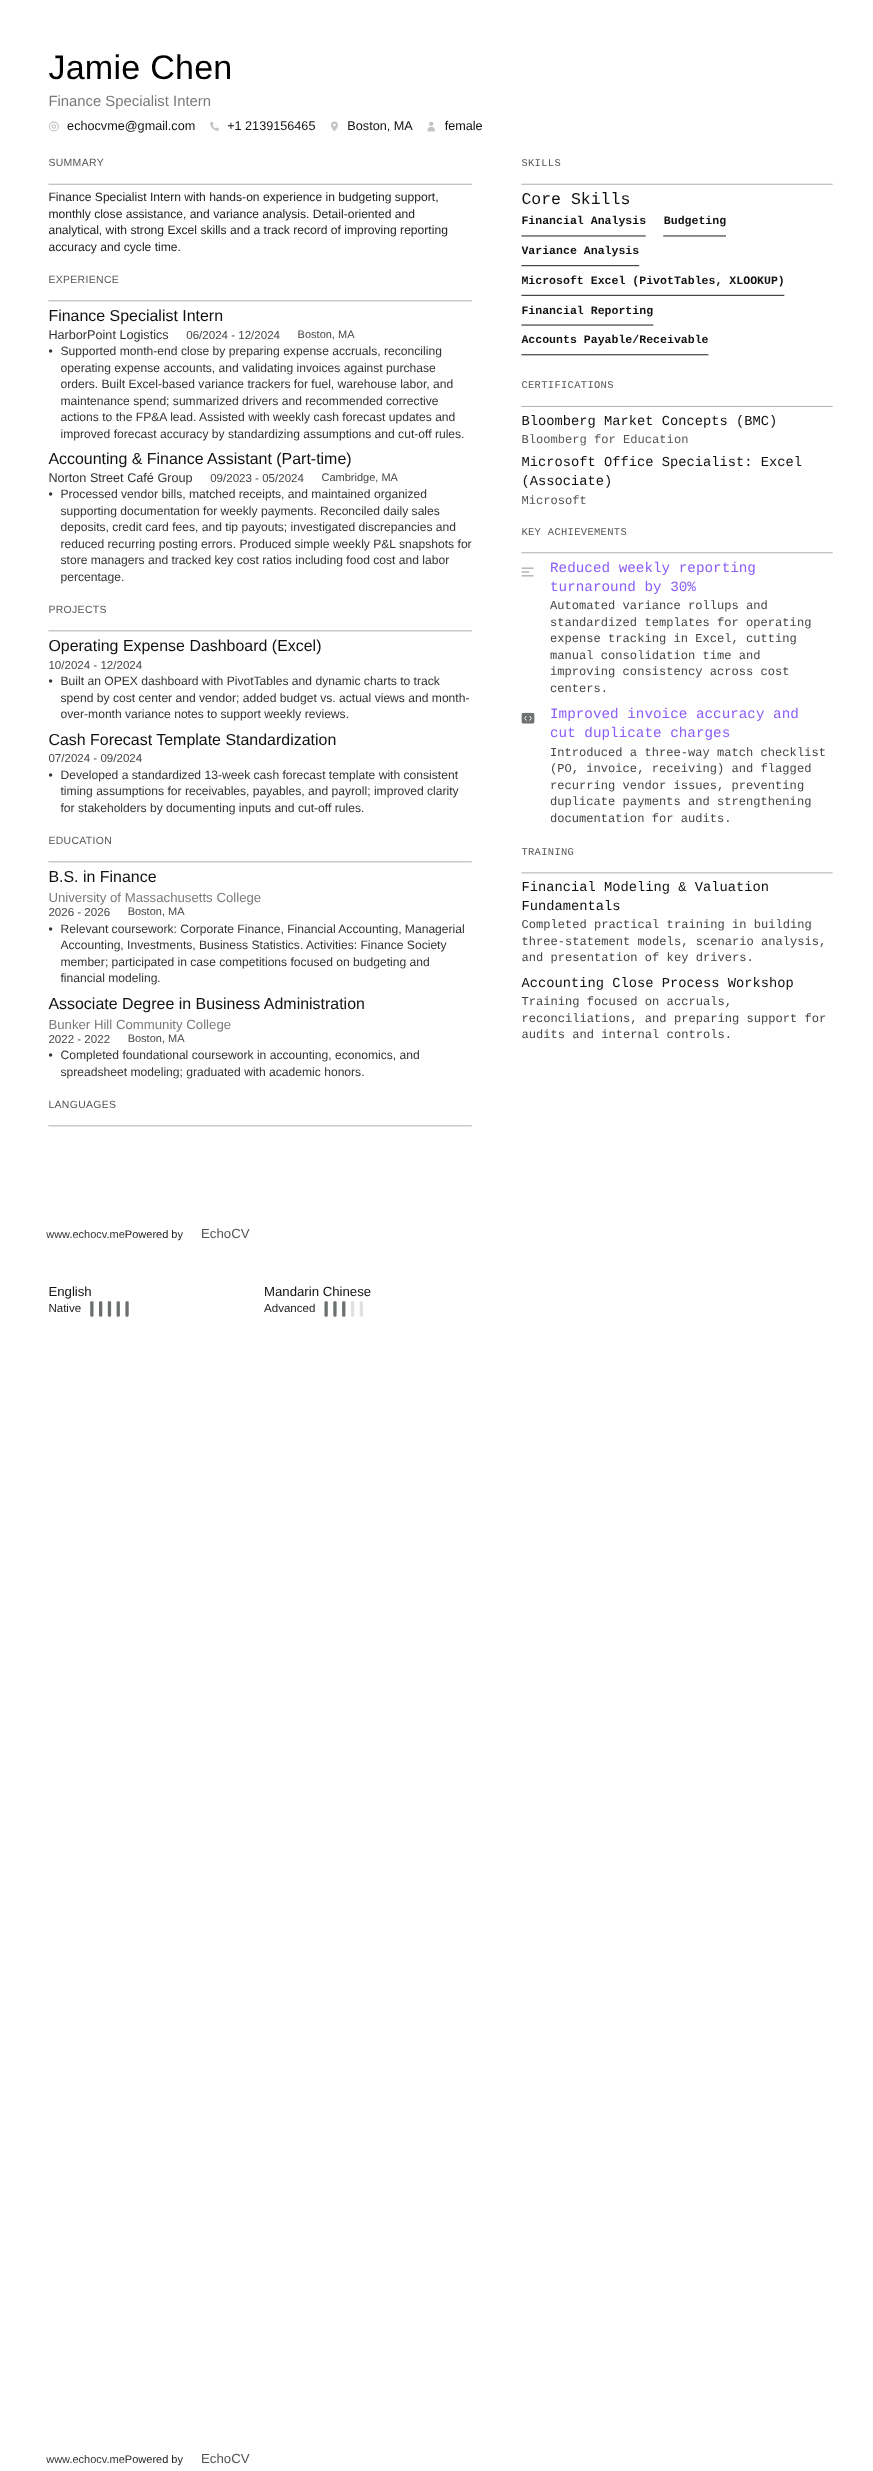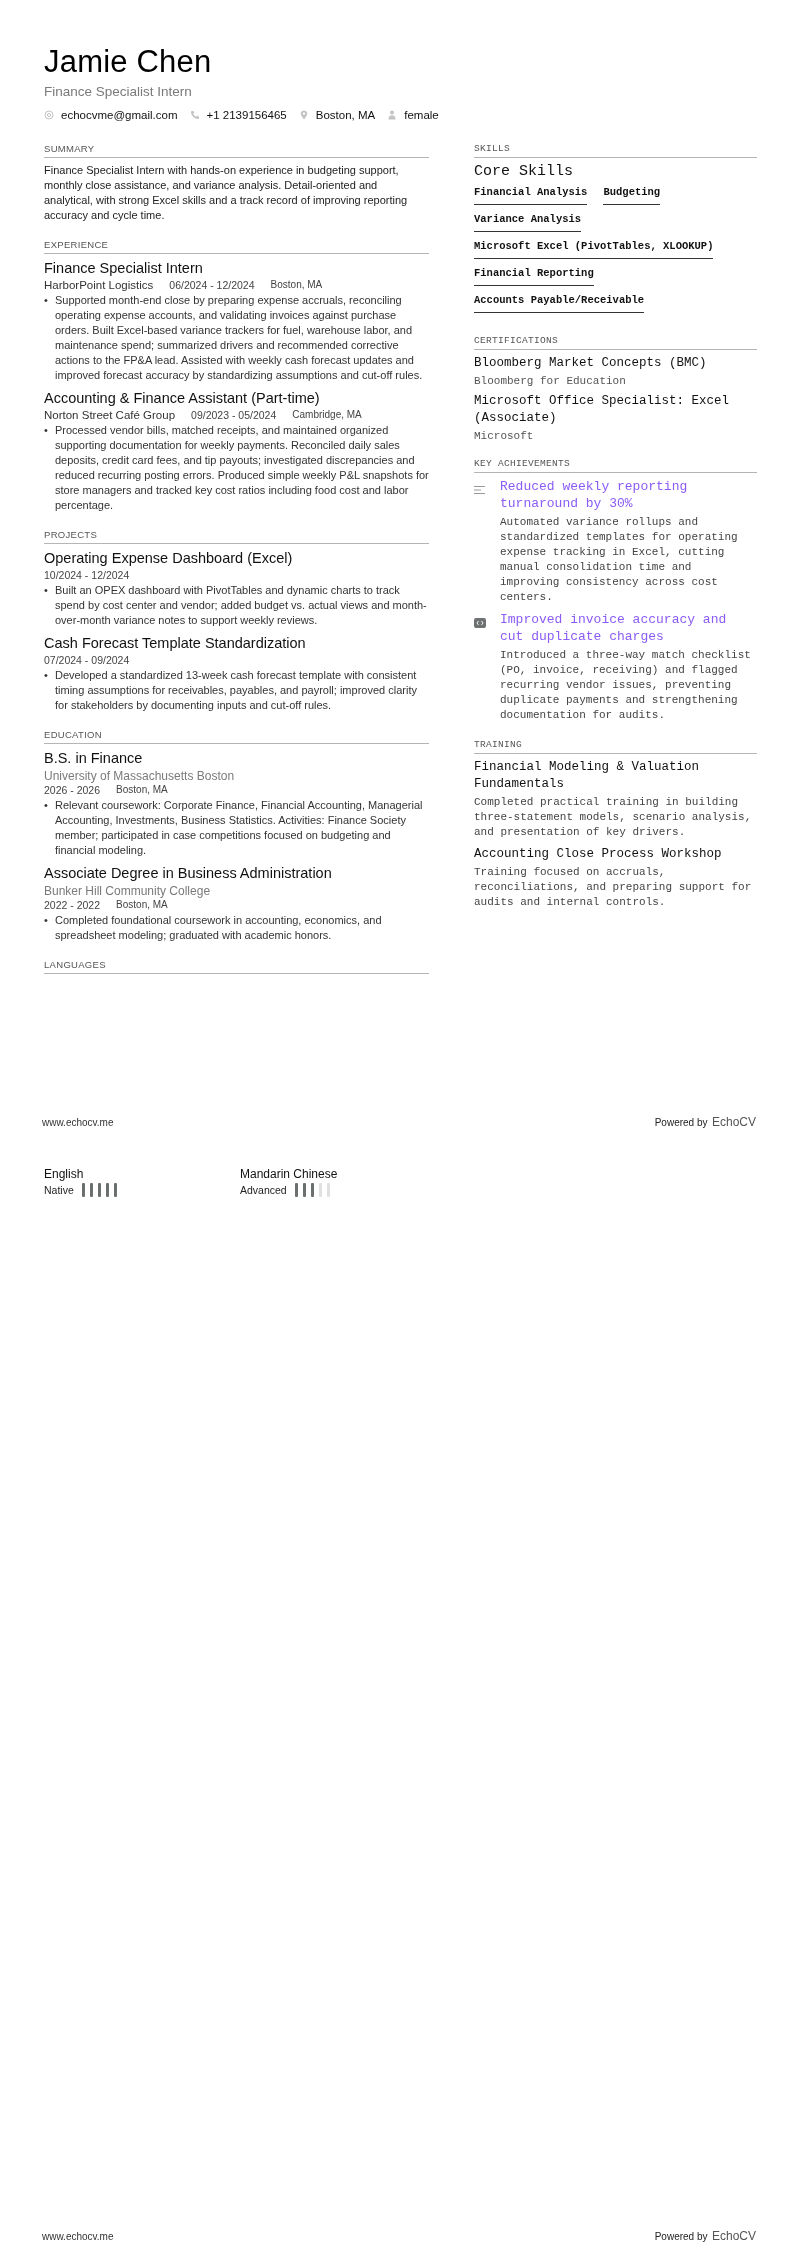--- a/index.html
+++ b/index.html
@@ -12,21 +12,21 @@
   .header { position: absolute; left: 44px; top: 44px; }
   .name { font-size: 31px; font-weight: 400; color: #000; letter-spacing: 0.2px; line-height: 36px; }
   .title { font-size: 13.5px; color: #7a7a7a; margin-top: 4px; }
   .contacts { display: flex; align-items: center; margin-top: 10px; font-size: 11.5px; color: #111; }
   .contact { display: flex; align-items: center; margin-right: 12px; }
   .cicon { width: 10px; height: 10px; margin-right: 7px; display: inline-flex; align-items: center; justify-content: center; color: #bbb; font-size: 10px; }
 
   .left { position: absolute; left: 44px; top: 143px; width: 385px; }
   .right { position: absolute; left: 474px; top: 143px; width: 283px; font-family: Liberation Mono, monospace; }
 
-  .sec-title { font-size: 9.5px; color: #555; letter-spacing: 0.3px; text-transform: uppercase; padding-bottom: 3px; border-bottom: 1.5px solid #b5b5b5; margin-bottom: 5px; }
+  .sec-title { font-size: 9.5px; color: #555; letter-spacing: 0.3px; text-transform: uppercase; padding-bottom: 13px; border-bottom: 1.5px solid #b5b5b5; margin-bottom: 5px; }
   .section { margin-bottom: 16px; }
 
   .para { font-size: 11px; line-height: 15px; color: #222; }
   .item-title { font-size: 14.5px; color: #111; line-height: 19px; }
   .item-sub { display: flex; align-items: flex-start; font-size: 11.5px; color: #333; margin-top: 1px; }
   .item-sub .org { margin-right: 16px; }
   .item-sub .dates { font-size: 10.5px; color: #444; margin-right: 16px; }
   .item-sub .loc { font-size: 10px; color: #444; }
   .dates-only { font-size: 10.5px; color: #444; margin-top: 1px; }
   .org-gray { font-size: 12px; color: #7a7a7a; margin-top: 1px; }
@@ -42,24 +42,24 @@
   .cert-org { font-size: 11px; color: #555; margin-top: 3px; margin-bottom: 6px; }
 
   .ach { display: flex; margin-bottom: 6px; }
   .ach-icon { width: 26px; flex-shrink: 0; padding-top: 4px; }
   .ach-title { font-size: 13px; line-height: 17px; color: #8b5cf6; }
   .ach-desc { font-size: 11px; line-height: 15px; color: #444; margin-top: 3px; }
 
   .train-name { font-size: 12.5px; color: #111; line-height: 17px; }
   .train-desc { font-size: 11px; line-height: 15px; color: #444; margin-top: 2px; margin-bottom: 6px; }
 
-  .footer { position: absolute; left: 42px; right: 38px; display: flex; justify-content: space-between; align-items: baseline; }
+  .footer { position: absolute; left: 42px; right: 38px; display: flex; justify-content: flex-start; align-items: baseline; }
   .footer .url { font-size: 10px; color: #333; }
   .footer .powered { font-size: 10px; color: #222; }
-  .footer .brand { font-size: 12px; color: #555; }
+  .footer .brand { font-size: 12px; color: #555; margin-left: 12px; }
 
   .langs { position: absolute; left: 44px; top: 1167px; display: flex; }
   .lang { width: 196px; }
   .lang-name { font-size: 12px; color: #111; }
   .lang-level-row { display: flex; align-items: center; margin-top: 2px; }
   .lang-level { font-size: 10.5px; color: #222; margin-right: 8px; }
   .bars { display: flex; }
   .bar { width: 3.5px; height: 14px; border-radius: 1px; margin-right: 4.5px; background: #6b6f6f; }
   .bar.off { background: #e0e0e0; }
 </style>
@@ -167,21 +167,21 @@
           <span>Developed a standardized 13-week cash forecast template with consistent timing assumptions for receivables, payables, and payroll; improved clarity for stakeholders by documenting inputs and cut-off rules.</span>
         </div>
       </div>
     </div>
 
     <div class="section">
       <div class="sec-title">EDUCATION</div>
 
       <div class="item">
         <div class="item-title">B.S. in Finance</div>
-        <div class="org-gray">University of Massachusetts Boston</div>
+        <div class="org-gray">University of Massachusetts College</div>
         <div class="item-sub">
           <span class="dates">2026 - 2026</span>
           <span class="loc">Boston, MA</span>
         </div>
         <div class="bullet">
           <span class="dot">•</span>
           <span>Relevant coursework: Corporate Finance, Financial Accounting, Managerial Accounting, Investments, Business Statistics. Activities: Finance Society member; participated in case competitions focused on budgeting and financial modeling.</span>
         </div>
       </div>
 

